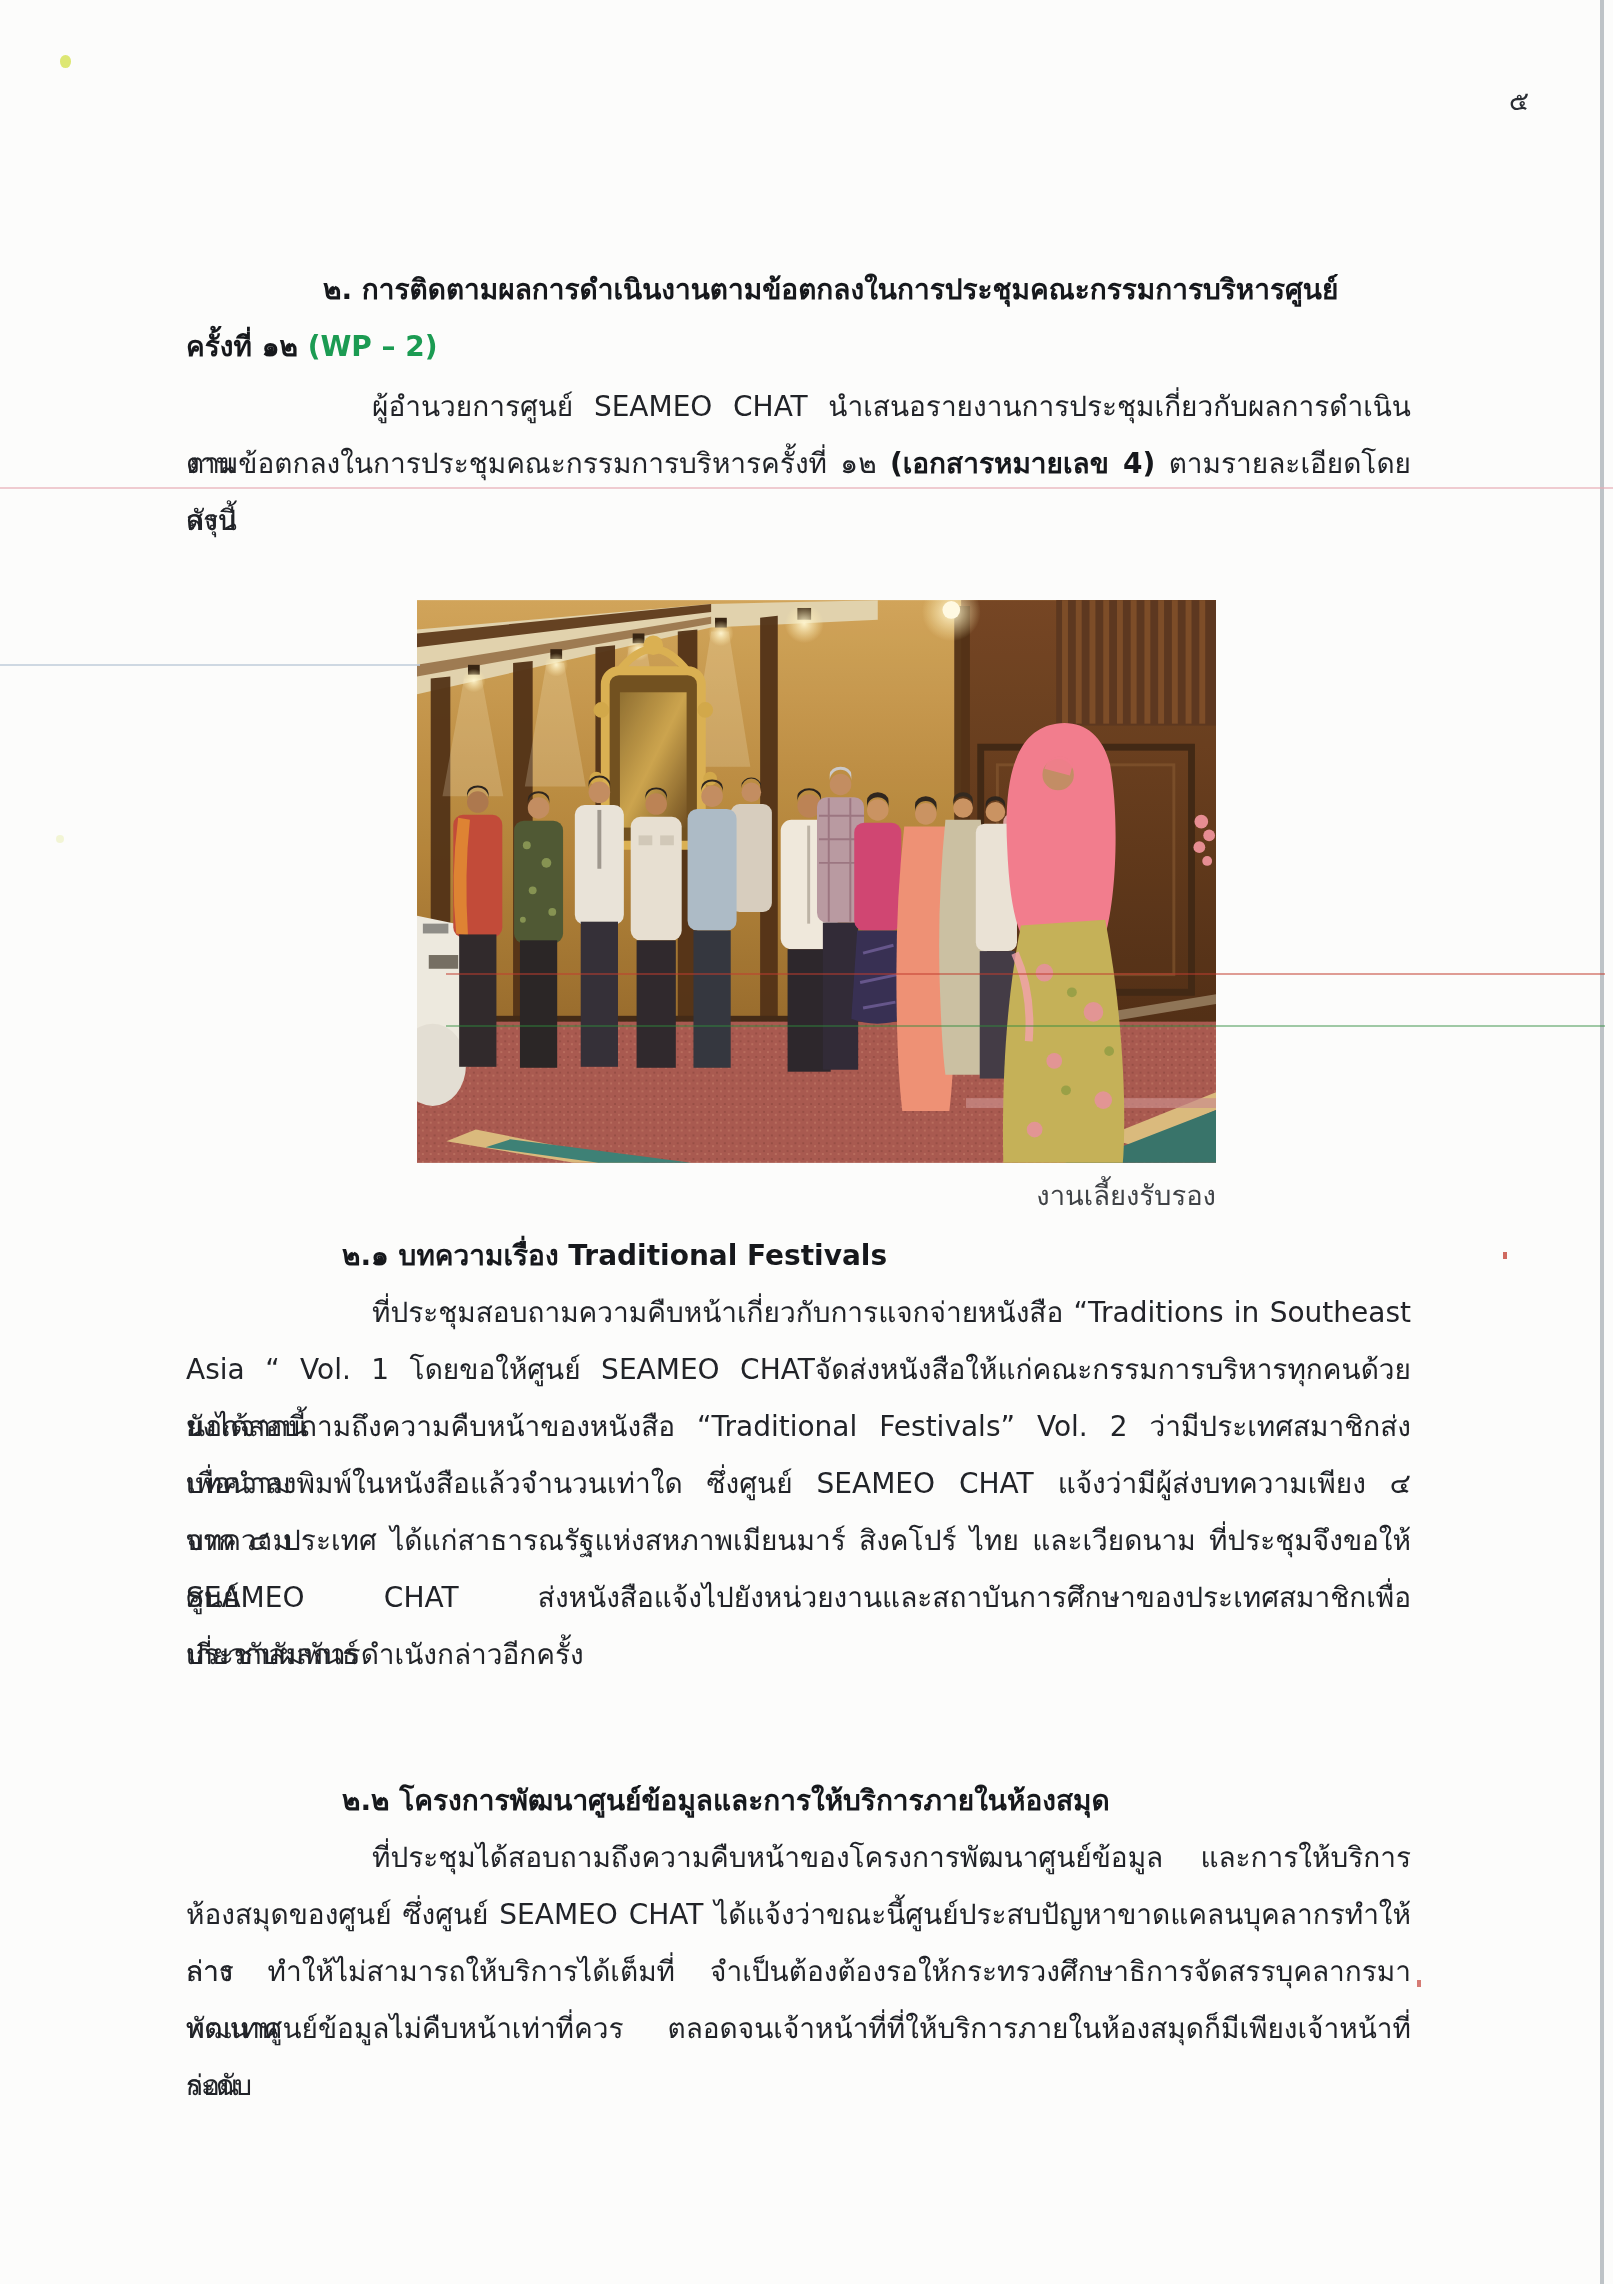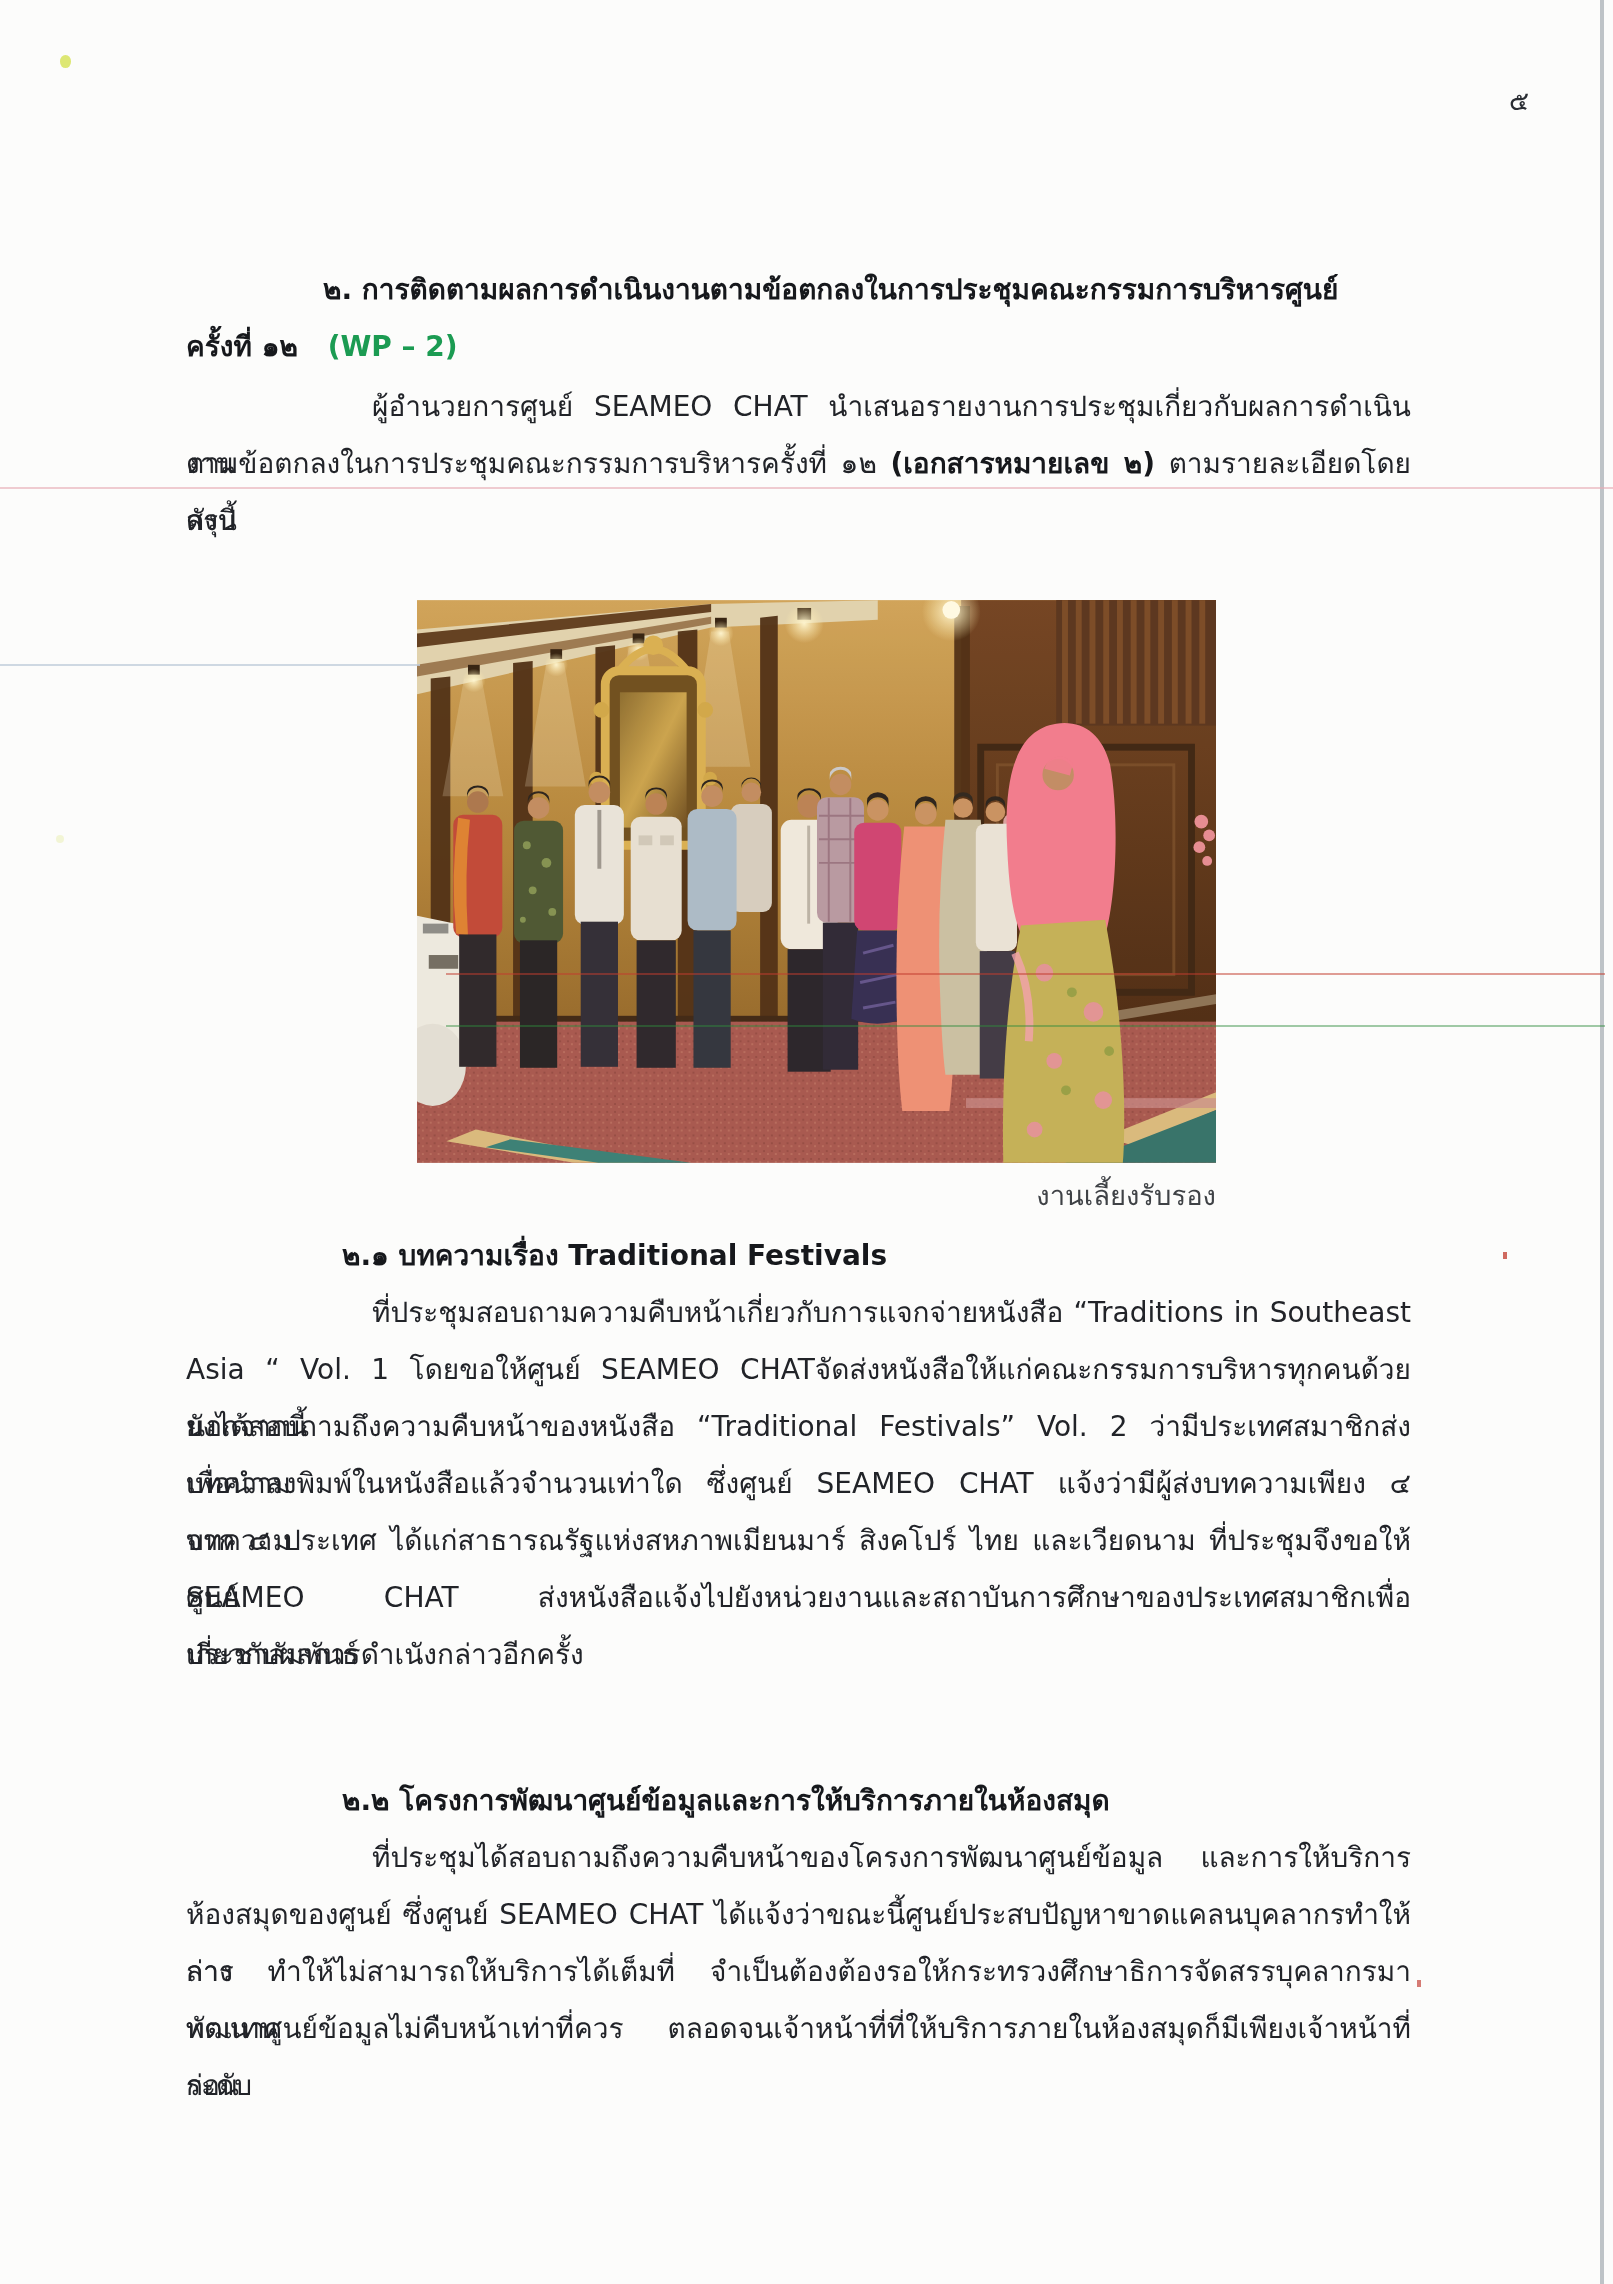--- a/index.html
+++ b/index.html
@@ -10,21 +10,21 @@
   }
   .abs{position:absolute;}
   .tblock{position:absolute;left:186px;width:1225px;font-size:28px;line-height:57px;}
   .ln{height:57px;text-align:justify;text-align-last:justify;}
   .ln.end{text-align:left;text-align-last:left;}
   .ln.ind{text-indent:186px;}
   .hline{font-weight:700;text-align:left;text-align-last:left;color:#16181c;}
   .hind1{text-indent:137px;}
   .hind2{text-indent:156px;}
   .b{font-weight:700;color:#16181c;}
-  .green{color:#1b9b52;margin-left:20px;}
+  .green{color:#1b9b52;}
   .pagenum{position:absolute;left:1509px;top:80px;font-size:26.5px;color:#2a2d33;}
   .caption{position:absolute;left:417px;top:1174px;width:799px;text-align:right;
            font-size:27.4px;color:#3f4246;}
   .photo{position:absolute;left:417px;top:600px;width:799px;height:563px;overflow:hidden;}
   .photo svg{display:block;}
   
   .edge-line{left:1600px;top:0;width:3.9px;height:2285px;background:#aab0b6;opacity:.75;}
   .art-pink{left:0;top:487px;width:1613px;height:2px;background:#e6aab4;opacity:.6;}
   .art-blue{left:0;top:664px;width:420px;height:2px;background:#c2cedc;opacity:.8;}
   .art-red{left:446px;top:973px;width:1159px;height:2px;background:#c23b2e;opacity:.5;}
@@ -41,21 +41,21 @@
 
   <div class="pagenum">๕</div>
 
   <div class="tblock" style="top:261px;">
     <div class="ln hline hind1">๒. การติดตามผลการดำเนินงานตามข้อตกลงในการประชุมคณะกรรมการบริหารศูนย์</div>
     <div class="ln hline"><span class="b">ครั้งที่ ๑๒ </span><span class="green">(WP – 2)</span></div>
   </div>
 
   <div class="tblock" style="top:378px;">
     <div class="ln ind">ผู้อำนวยการศูนย์ SEAMEO CHAT นำเสนอรายงานการประชุมเกี่ยวกับผลการดำเนินงาน</div>
-    <div class="ln"><span>ตามข้อตกลงในการประชุมคณะกรรมการบริหารครั้งที่ ๑๒ </span><span class="b">(เอกสารหมายเลข ๒)</span><span> ตามรายละเอียดโดยสรุป</span></div>
+    <div class="ln"><span>ตามข้อตกลงในการประชุมคณะกรรมการบริหารครั้งที่ ๑๒ </span><span class="b">(เอกสารหมายเลข 4)</span><span> ตามรายละเอียดโดยสรุป</span></div>
     <div class="ln end">ดังนี้</div>
   </div>
 
   <figure class="photo abs" style="margin:0">
     <svg viewBox="0 0 815 574" width="799" height="563" xmlns="http://www.w3.org/2000/svg">
       <defs>
         <linearGradient id="wallL" x1="0" y1="0" x2="0" y2="1">
           <stop offset="0" stop-color="#cfa257"></stop>
             <stop offset=".55" stop-color="#b18136"></stop>
             <stop offset="1" stop-color="#8f6326"></stop>

